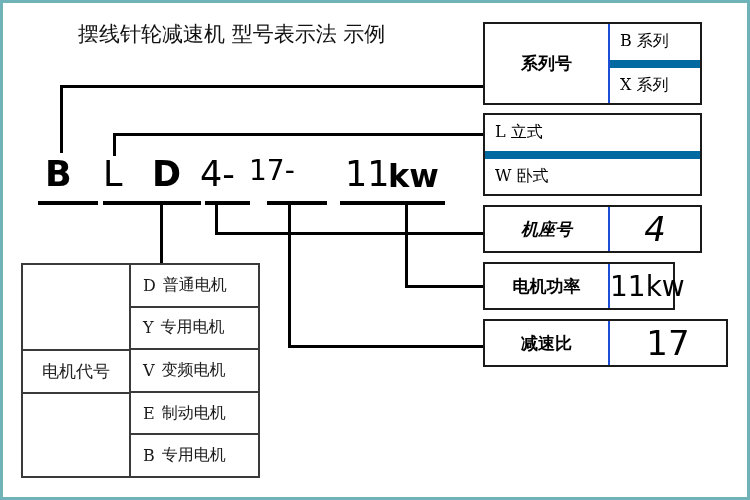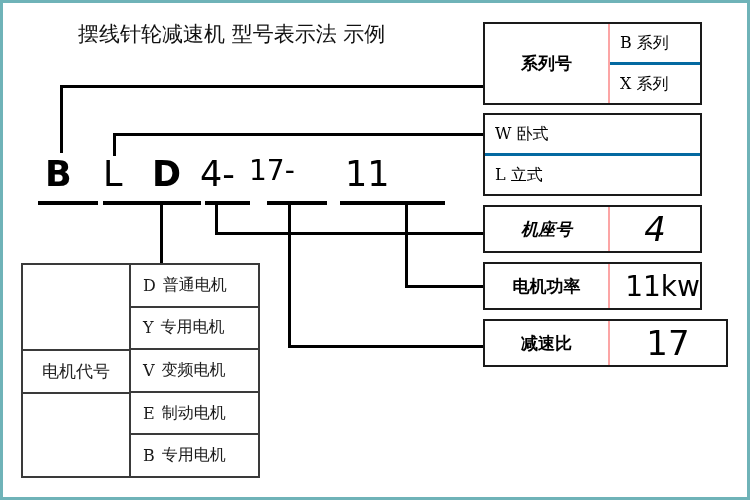--- a/index.html
+++ b/index.html
@@ -73,21 +73,21 @@
   
   .rbox {
     position: absolute;
     box-sizing: border-box;
     border: 2px solid #1a1a1a;
     background: #fff;
     display: flex;
   }
   .rbox .lbl {
     box-sizing: border-box;
-    border-right: 2px solid #fca5a5;
+    border-right: 2px solid #1d4ed8;
     display: flex;
     align-items: center;
     justify-content: center;
     font-family: "DejaVu Sans", sans-serif;
     font-weight: bold;
     font-size: 17px;
     color: #000;
     flex: 0 0 125px;
   }
   .rbox .vals {
@@ -98,21 +98,21 @@
   .rbox .val {
     flex: 1 1 0;
     display: flex;
     align-items: center;
     padding-left: 10px;
     font-family: "DejaVu Serif", serif;
     font-size: 16px;
     color: #000;
   }
   .rbox .val + .val {
-    border-top: 3px solid #0369a1;
+    border-top: 8px solid #0369a1;
   }
   .rbox .bigval {
     flex: 1 1 auto;
     display: flex;
     align-items: center;
     justify-content: center;
     font-family: "DejaVu Sans", sans-serif;
     color: #000;
   }
 
@@ -177,20 +177,21 @@
 <div id="root">
 
   <div class="title">摆线针轮减速机 型号表示法  示例</div>
 
   <div class="code-ch" style="left:45px;  top:157px; font-size:35px; font-weight:bold;">B</div>
   <div class="code-ch" style="left:103px; top:157px; font-size:35px; font-weight:normal;">L</div>
   <div class="code-ch" style="left:152px; top:157px; font-size:35px; font-weight:bold;">D</div>
   <div class="code-ch" style="left:200px; top:157px; font-size:35px; font-weight:normal;">4-</div>
   <div class="code-ch" style="left:249px; top:157px; font-size:28px; font-weight:normal;">17-</div>
   <div class="code-ch" style="left:345px; top:157px; font-size:35px; font-weight:normal;">11</div>
+  <div class="code-ch" style="left:388px; top:160px; font-size:32px; font-weight:bold;">kw</div>
 
   <div class="uline" style="left:38px;  top:201px; width:60px;"></div>
   <div class="uline" style="left:103px; top:201px; width:47px;"></div>
   <div class="uline" style="left:148px; top:201px; width:53px;"></div>
   <div class="uline" style="left:205px; top:201px; width:45px;"></div>
   <div class="uline" style="left:267px; top:201px; width:60px;"></div>
   <div class="uline" style="left:340px; top:201px; width:105px;"></div>
 
   <div class="vline" style="left:60px;  top:85px;  height:68px;"></div>
   <div class="hline" style="left:60px;  top:85px;  width:425px;"></div>
@@ -212,31 +213,31 @@
   <div class="rbox" style="left:483px; top:22px; width:219px; height:83px;">
     <div class="lbl">系列号</div>
     <div class="vals">
       <div class="val">B 系列</div>
       <div class="val">X 系列</div>
     </div>
   </div>
 
   <div class="rbox" style="left:483px; top:113px; width:219px; height:83px;">
     <div class="vals">
+      <div class="val">L 立式</div>
       <div class="val">W 卧式</div>
-      <div class="val">L 立式</div>
     </div>
   </div>
 
   <div class="rbox" style="left:483px; top:205px; width:219px; height:48px;font-style:italic;">
     <div class="lbl">机座号</div>
     <div class="bigval" style="font-size:34px;">4</div>
   </div>
 
-  <div class="rbox" style="left:483px; top:262px; width:219px; height:48px;gap:15px;">
+  <div class="rbox" style="left:483px; top:262px; width:192px; height:48px;">
     <div class="lbl">电机功率</div>
     <div class="bigval" style="font-size:28px;">11kw</div>
   </div>
 
   <div class="rbox" style="left:483px; top:319px; width:245px; height:48px;">
     <div class="lbl">减速比</div>
     <div class="bigval" style="font-size:34px;">17</div>
   </div>
 
   <div class="mtable">

